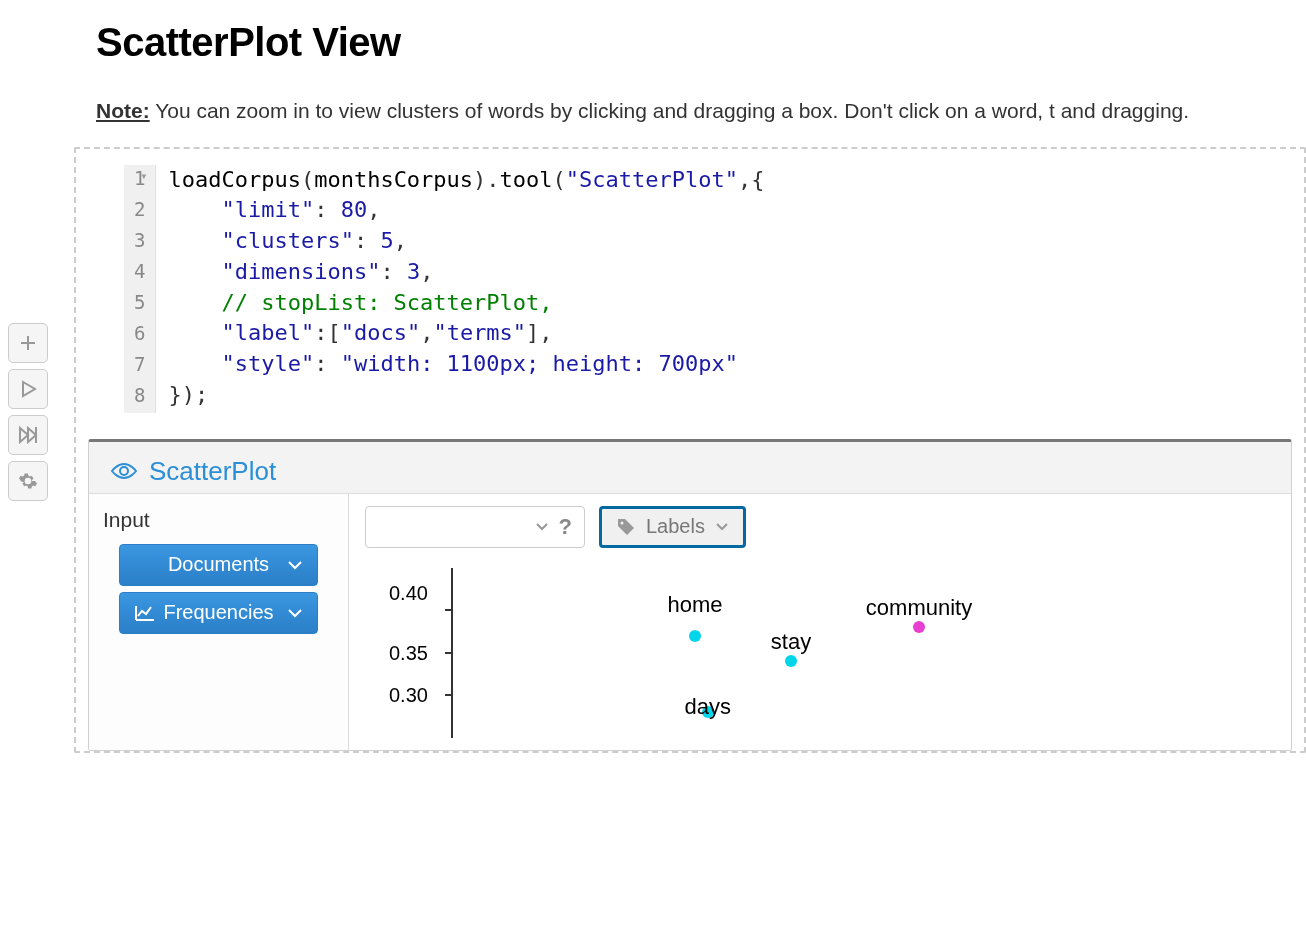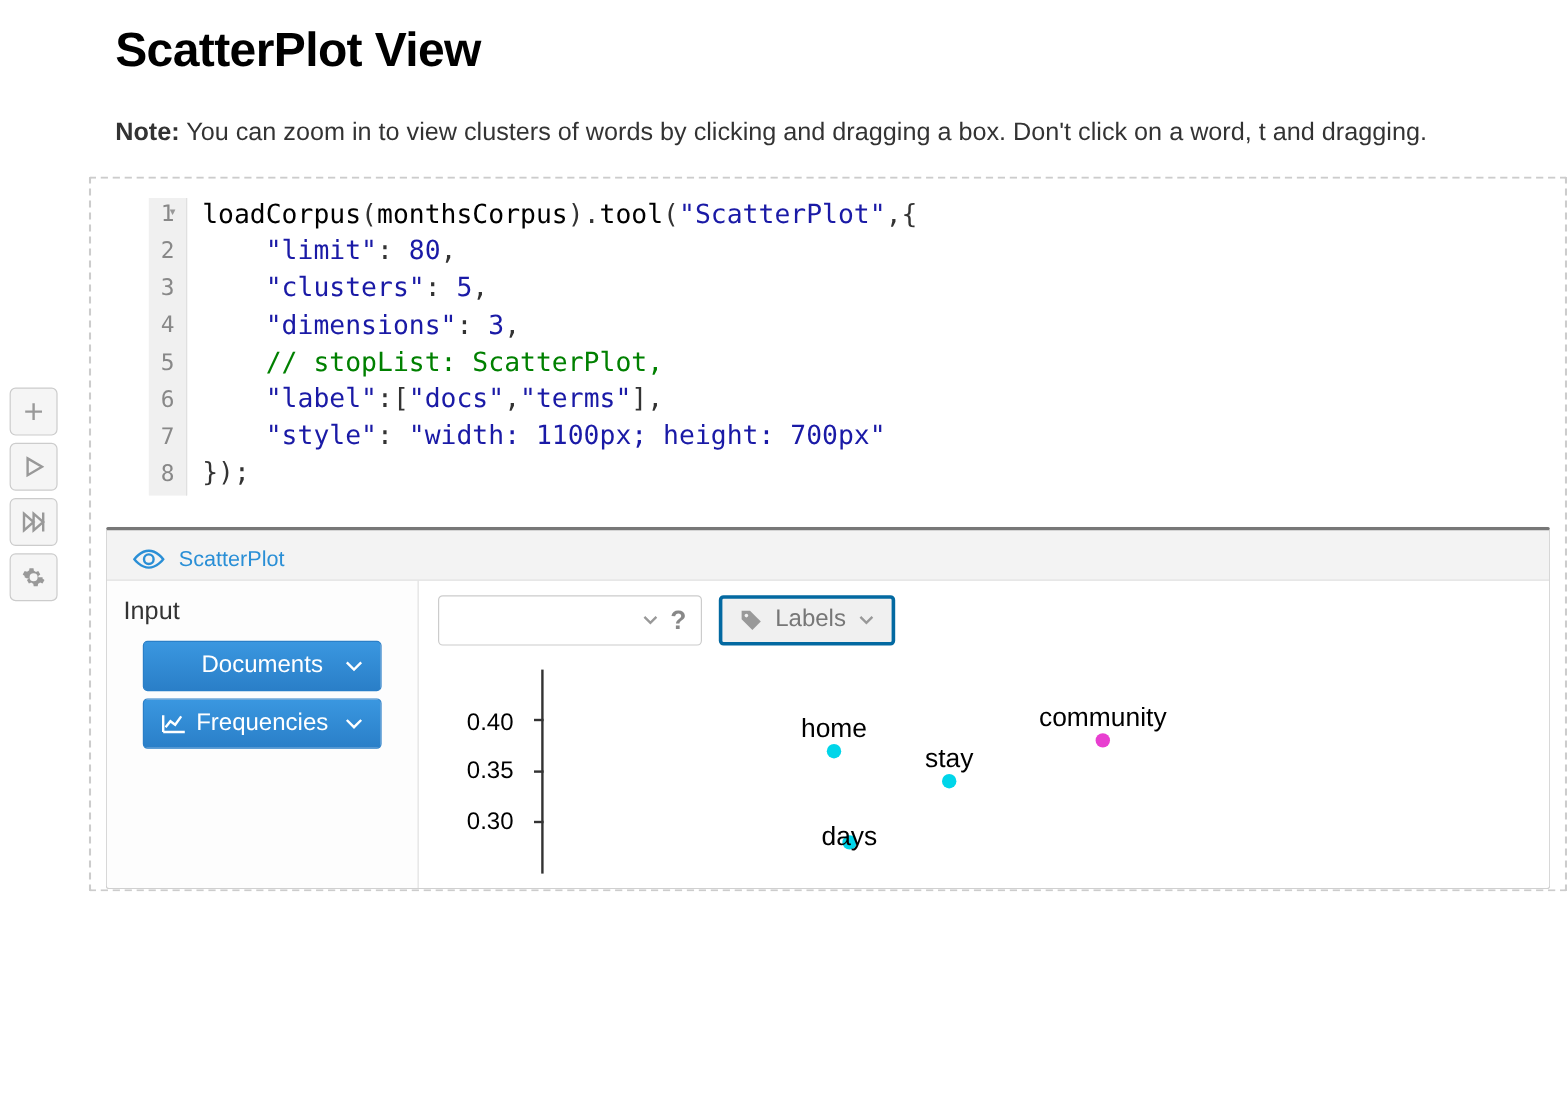--- a/index.html
+++ b/index.html
@@ -5,21 +5,21 @@
 * { box-sizing: border-box; margin: 0; padding: 0; }
 body { font-family: "Helvetica Neue", Helvetica, Arial, sans-serif; background: #fff; color: #333; }
 
 .page { position: relative; }
 
 .content { padding: 0 0 0 96px; }
 
 h1.title { font-size: 40px; font-weight: 700; color: #000; margin: 20px 0 30px 0; letter-spacing: -0.5px; }
 
 p.desc { font-size: 21px; line-height: 1.5; color: #333; margin-bottom: 20px; max-width: 1200px; }
-p.desc strong { font-weight: 700; }
+p.desc strong { font-weight: 700; text-decoration: underline; }
 
 .toolbar-left {
   position: absolute;
   left: 8px;
   top: 303px;
   display: flex;
   flex-direction: column;
   gap: 6px;
 }
 .tool-btn {
@@ -79,21 +79,21 @@
   border-radius: 3px;
   background: #f3f3f3;
   overflow: hidden;
 }
 .tool-header {
   padding: 14px 20px 6px 20px;
   border-bottom: 1px solid #ddd;
 }
 .tool-title {
   color: #2a8fd6;
-  font-size: 18px;
+  font-size: 26px;
   display: flex;
   align-items: center;
   gap: 10px;
 }
 .eye-icon { width: 30px; height: 20px; }
 
 .options-row {
   display: flex;
   align-items: center;
   justify-content: space-between;
@@ -331,28 +331,28 @@
                 <span>Labels</span>
                 <svg width="14" height="10" viewBox="0 0 14 10">
                     <path d="M2 2l5 5 5-5" fill="none" stroke="#999" stroke-width="2"></path>
                   </svg>
               </div>
             </div>
 
             <div class="plot">
               <div class="y-line"></div>
               <div id="plot-inner">
-                  <div class="y-tick" style="top: 45px; left: 18px;">0.40</div>
+                  <div class="y-tick" style="top: 25px; left: 18px;">0.40</div>
                   <div class="tick-mark" style="top: 41.5px;"></div>
                   <div class="y-tick" style="top: 85px; left: 18px;">0.35</div>
                   <div class="tick-mark" style="top: 84px;"></div>
                   <div class="y-tick" style="top: 127.5px; left: 18px;">0.30</div>
                   <div class="tick-mark" style="top: 126.5px;"></div>
                   <div class="pt cyan" style="left: 318px; top: 62px; background: rgb(0, 213, 233);"></div>
-                  <div class="pt-label" style="left: 324px; top: 62px; text-align: center;">home</div>
+                  <div class="pt-label" style="left: 324px; top: 50px; text-align: center;">home</div>
                   <div class="pt cyan" style="left: 414px; top: 87.5px; background: rgb(0, 213, 233);"></div>
                   <div class="pt-label" style="left: 420px; top: 87.5px;">stay</div>
                   <div class="pt cyan" style="left: 330.8px; top: 138.5px; background: rgb(0, 213, 233);"></div>
                   <div class="pt-label" style="left: 336.8px; top: 152px;">days</div>
                   <div class="pt magenta" style="left: 542px; top: 53.5px; background: rgb(232, 63, 208);"></div>
                   <div class="pt-label" style="left: 548px; top: 53.5px; text-align: center;">community</div>
                 </div>
             </div>
           </div>
         </div>

